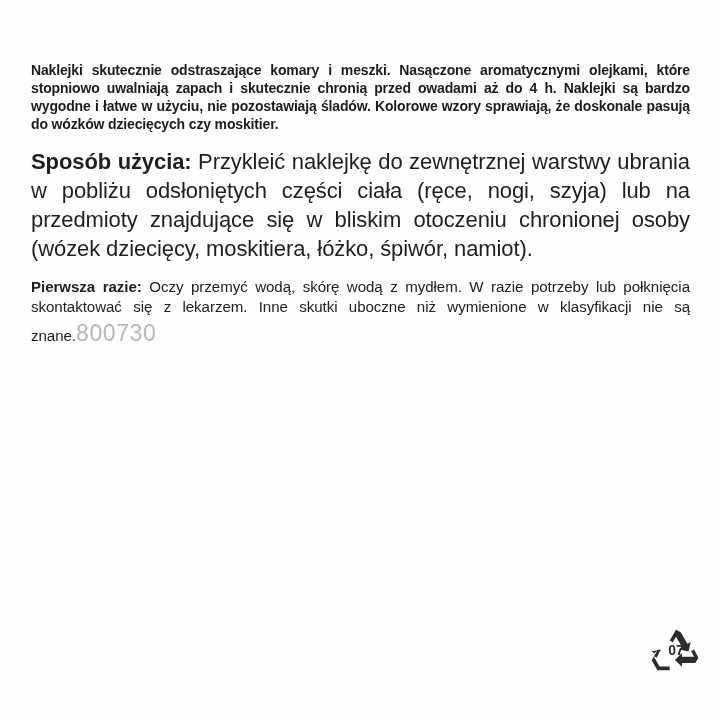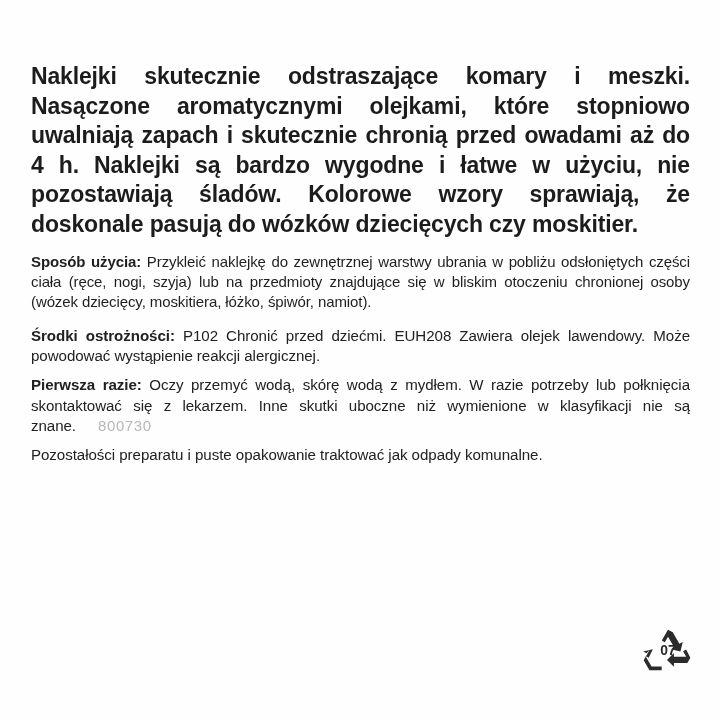--- a/index.html
+++ b/index.html
@@ -19,31 +19,31 @@
     position: relative;
     width: 720px;
     height: 720px;
     box-sizing: border-box;
     padding: 62px 30px 0 31px;
     background: #fefefe;
   }
   
   .intro {
     font-weight: bold;
-    font-size: 23px;
+    font-size: 14px;
     line-height: 1.285;
     text-align: justify;
     text-justify: inter-word;
     letter-spacing: -0.15px;
     margin: 0 0 13px 0;
     color: #1c1c1c;
   }
   
   .usage {
-    font-size: 15px;
+    font-size: 22px;
     line-height: 1.32;
     text-align: justify;
     text-justify: inter-word;
     letter-spacing: -0.1px;
     margin: 0 0 14px 0;
     color: #1f1f1f;
   }
   .usage .lead,
   .small .lead {
     font-weight: bold;
@@ -59,30 +59,29 @@
     color: #212121;
   }
   .small.no-justify {
     text-align: left;
   }
   .small.tight {
     margin-bottom: 8px;
   }
   .code-inline {
     color: #b7b7b7;
-    font-size: 15px;
+    font-size: 23px;
     font-weight: normal;
     letter-spacing: 0.6px;
-    margin-left: 22px;
     vertical-align: baseline;
   }
   
   .recycle-mark {
     position: absolute;
-    right: 24px;
+    right: 16px;
     bottom: 42px;
     width: 56px;
     height: 52px;
   }
   .recycle-mark svg {
     display: block;
     width: 100%;
     height: 100%;
   }
   .recycle-code {
@@ -96,29 +95,25 @@
 <body>
 
 <div class="label-sheet">
 
   <p class="intro">Naklejki skutecznie odstraszające komary i meszki. Nasączone aromatycznymi olejkami, które stopniowo uwalniają zapach i skutecznie chronią przed owadami aż do 4 h. Naklejki są bardzo wygodne i łatwe w użyciu, nie pozostawiają śladów. Kolorowe wzory sprawiają, że doskonale pasują do wózków dziecięcych czy moskitier.</p>
 
   <p class="usage">
     <span class="lead">Sposób użycia:</span><span> Przykleić naklejkę do zewnętrznej warstwy ubrania w pobliżu odsłoniętych części ciała (ręce, nogi, szyja) lub na przedmioty znajdujące się w bliskim otoczeniu chronionej osoby (wózek dziecięcy, moskitiera, łóżko, śpiwór, namiot).</span>
   </p>
 
-  <p class="small">
-    <span class="lead">Środki ostrożności:</span><span> P102 Chronić przed dziećmi. EUH208 Zawiera olejek lawendowy. Może powodować wystąpienie reakcji alergicznej.</span>
-  </p>
 
   <p class="small">
     <span class="lead">Pierwsza razie:</span><span> Oczy przemyć wodą, skórę wodą z mydłem. W razie potrzeby lub połknięcia skontaktować się z lekarzem. Inne skutki uboczne niż wymienione w klasyfikacji nie są znane.</span><span class="code-inline">800730</span>
   </p>
 
-  <p class="small no-justify tight">Pozostałości preparatu i puste opakowanie traktować jak odpady komunalne.</p>
 
 
 
   <div class="recycle-mark">
     <svg viewBox="0 0 60 56" xmlns="http://www.w3.org/2000/svg" aria-hidden="true">
       <g fill="#2b2b2b">
 
         <path d="M30.0 4.0 L23.3 15.6 L26.6 17.5 L30.0 11.6 L36.6 23.0 L33.1 25.0 L43.4 27.4 L45.9 17.2 L42.3 19.2 L35.1 6.7 z"></path>
 
         <path d="M49.5 25.4 L46.2 27.3 L49.6 33.2 L36.4 33.2 L36.4 29.2 L28.9 36.6 L36.4 44.0 L36.4 39.9 L50.8 39.9 L54.1 34.2 z"></path>

